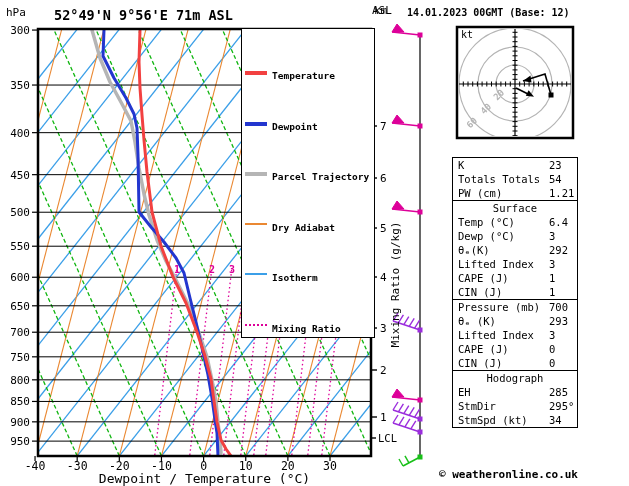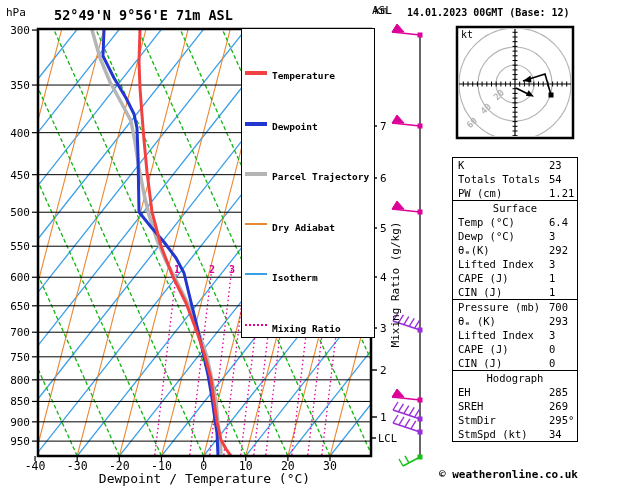--- a/index.html
+++ b/index.html
@@ -420,24 +420,20 @@
           <span class="ival">0</span>
         </div>
       </div>
       <div class="sec">
         <div class="sec-h">Hodograph</div>
         <div class="irow">
           <span class="ilab">EH</span>
           <span class="ival">285</span>
         </div>
         <div class="irow">
-          <span class="ilab">SREH</span>
-          <span class="ival">269</span>
-        </div>
-        <div class="irow">
           <span class="ilab">StmDir</span>
           <span class="ival">295°</span>
         </div>
         <div class="irow">
           <span class="ilab">StmSpd (kt)</span>
           <span class="ival">34</span>
         </div>
       </div>
     </div>
 </div>

